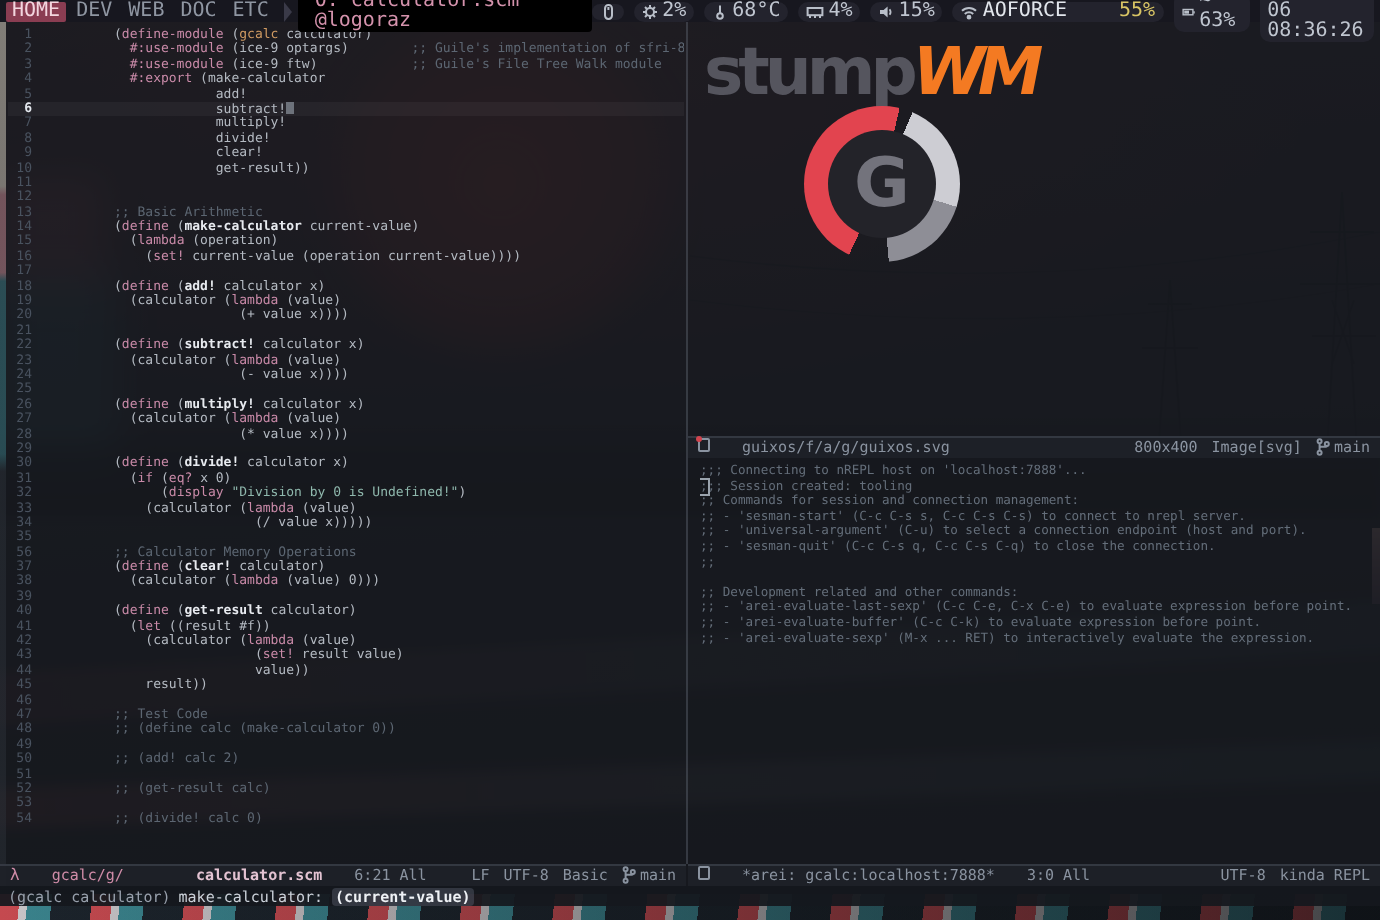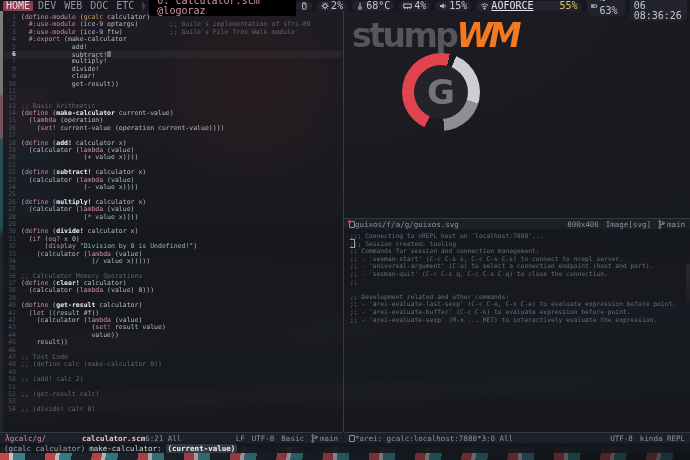--- a/index.html
+++ b/index.html
@@ -40,49 +40,49 @@
   .grp { padding:0 3px; line-height:10px; }
   .grp.active { background:#8a3d52; color:#f3d6df; border-radius:1px; }
   .tb-sep { width:0; height:0; border-left:4px solid #3a3a48; border-top:5px solid transparent;
     border-bottom:5px solid transparent; margin:0 3px 0 5px; }
   .tb-title { background:#000000; color:#d492ac; padding:0 8px; line-height:10px; border-radius:2px; }
   #tb-status { margin-left:auto; display:flex; align-items:center; gap:5px; }
   .pill { display:flex; align-items:center; gap:2px; background:#23232d; border-radius:5px;
     padding:0 4px; line-height:10px; color:#c0c6d0; }
   .pill svg { display:block; }
   .pct-yellow { color:#d9c565;margin-left:24px; }
-  .wifi-name { color:#e2e6ec;text-decoration:underline; }
+  .wifi-name { color:#e2e6ec; }
 
   
   #emacs { position:absolute; left:0; top:11px; width:690px; height:442px;
     background:rgba(23,26,32,.86); z-index:10; }
   #win-divider { position:absolute; left:343px; top:0; width:1px; height:421px;
     background:rgba(104,112,126,.38); }
 
   
   #fringe { position:absolute; left:0; top:0; width:3px; height:432px; opacity:.75;
     background:linear-gradient(180deg, rgba(235,228,210,.65) 0%, rgba(235,228,210,.6) 19%,
       rgba(219,152,162,.6) 20% 29%, rgba(62,134,144,.6) 30% 50%, rgba(48,54,62,.55) 52% 100%); }
   #code { position:absolute; left:4px; top:3px; width:338px; height:416px; overflow:hidden; }
   .crow { display:flex; height:7.4px; line-height:7.4px; font-size:6.5px; white-space:pre; }
   .crow.cur { background:rgba(255,255,255,.045); }
   .ln { width:12px; text-align:right; margin-right:5px; color:#49525f; flex:none; }
   .crow.cur .ln { color:#e4e8ee; font-weight:bold; }
-  .ct { color:#b4bac2; }
+  .ct { color:#b4bac2;margin-left:36px; }
   .ct .com { color:#5c6672; }
   .ct .str { color:#8fb8ad; }
   .ct .kw  { color:#c98aa8; }
   .ct .fn  { color:#e8ebf0; font-weight:bold; }
   .ct .mod { color:#cf9a62; }
   .cursor-block { display:inline-block; width:4px; height:6.5px; background:#a8b2be; opacity:.55; vertical-align:-1px; }
 
   
   .modeline { position:absolute; height:11px; background:rgba(30,33,40,.94);
-    border-top:1px solid rgba(74,80,92,.5); display:flex; align-items:center;
-    font-size:7.5px; color:#8a93a0; padding:0 5px; gap:0; }
+    border-top:1px solid rgba(74,80,92,.5); display:flex; align-items:flex-start;
+    font-size:7.5px; color:#8a93a0; padding:0 5px; gap:16px; }
   #ml-left  { left:0;   top:421px; width:343px; }
   #ml-rtop  { left:344px; top:207px; width:346px; }
   #ml-rbot  { left:344px; top:421px; width:346px; }
   .ml-right { margin-left:auto; display:flex; align-items:center; gap:7px; }
   .pink { color:#d08ca8; }
   .ml-file { color:#e3c3d2; font-weight:bold;padding-left:36px; }
   .lam { color:#d08ca8; font-size:8px; }
   .ficon { width:6px; height:7px; border:1px solid #8a93a0; border-radius:1px; position:relative; flex:none; }
   .ficon.dot::after { content:""; position:absolute; left:-2px; top:-2px; width:3px; height:3px;
     border-radius:50%; background:#d2444e; }

